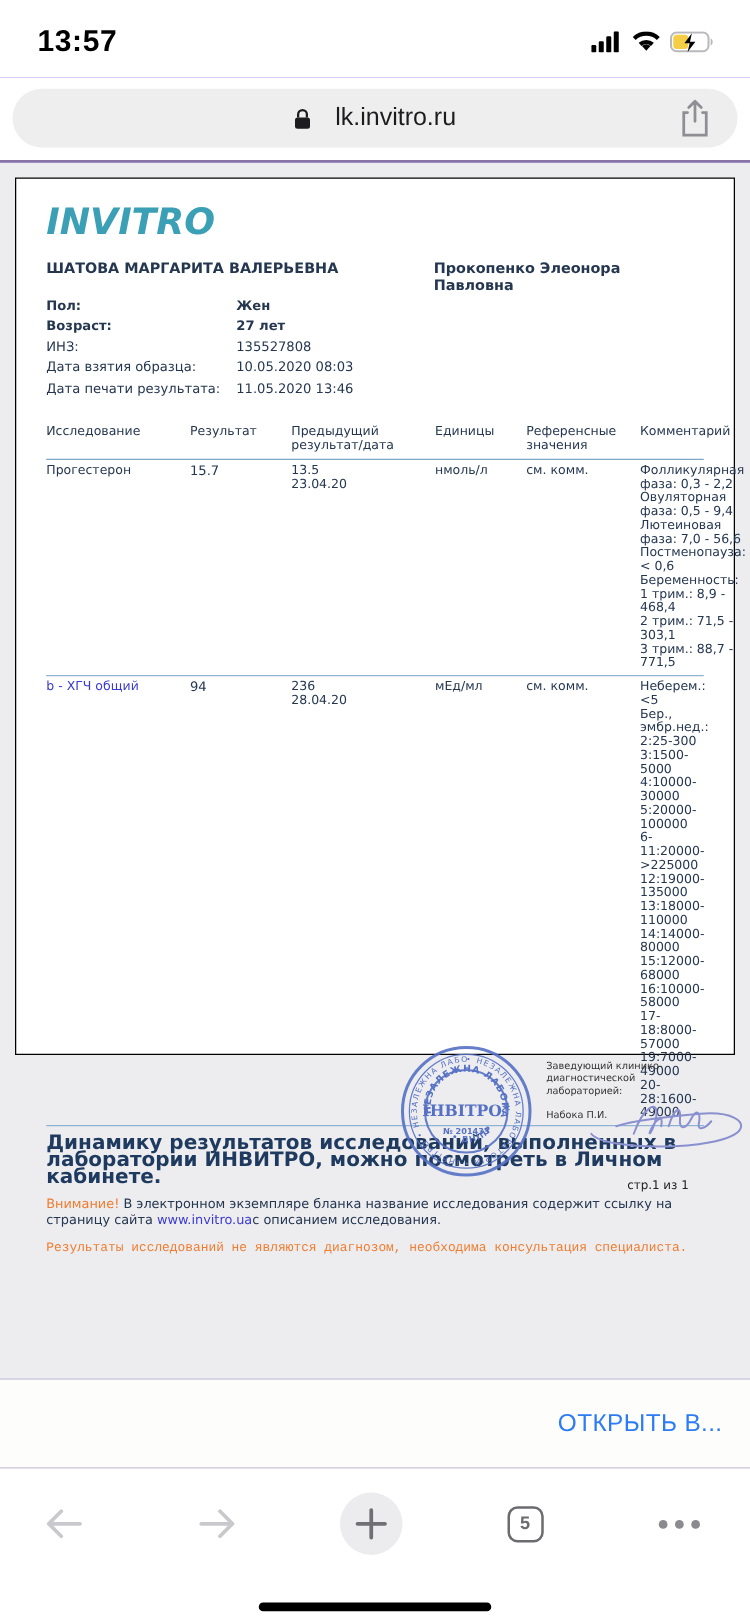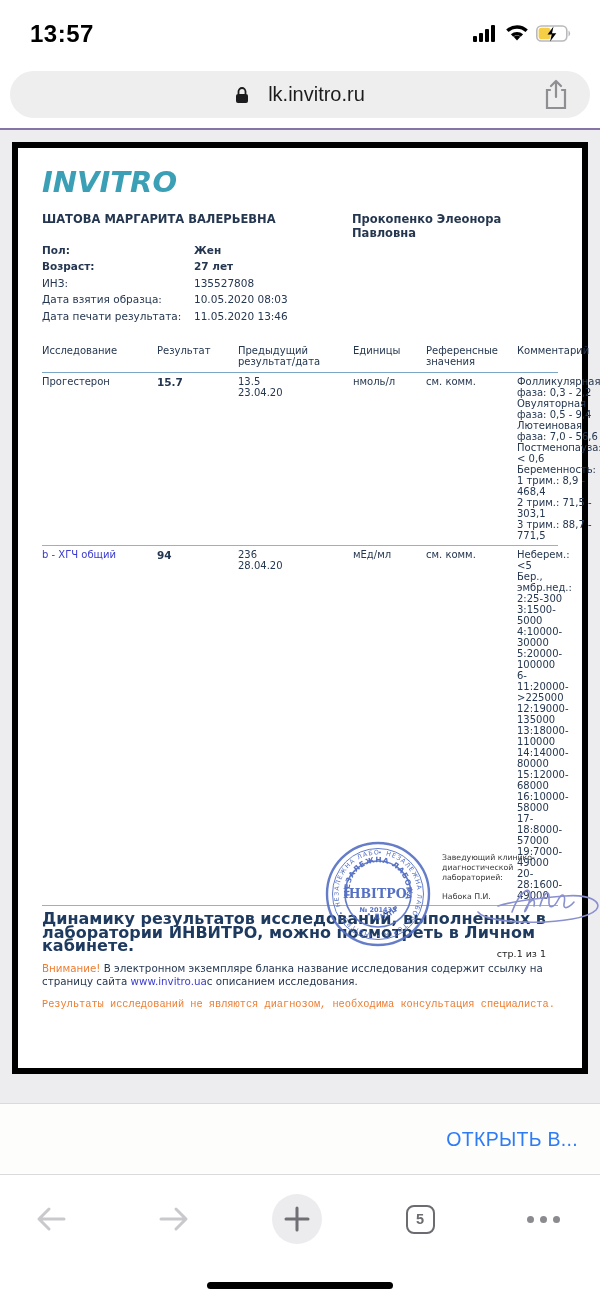--- a/index.html
+++ b/index.html
@@ -13,37 +13,37 @@
 
   
   .addr-bar { height:66px; background:#fff; display:flex; align-items:center; padding:0 10px; }
   .pill { position:relative; flex:1; height:47px; background:#eeeeef; border-radius:24px; display:flex; align-items:center; justify-content:center; gap:19px; }
   .url { font-size:20px; color:#1c1c1e; }
   .share-btn { position:absolute; right:22px; top:8px; }
   .chrome-sep { height:2px; background:#8e8e93; opacity:.75; }
 
   
   .page-area { height:975px; background:#ededf0; overflow:hidden; }
-  .doc-card { margin:12px 12px 0 12px; height:932px; background:#fff; border:6px solid #000000; padding:0 24px; position:relative;
+  .doc-card { margin:12px 12px 0 12px; height:702px; background:#fff; border:1px solid #000000; padding:0 24px; position:relative;
               font-family:"DejaVu Sans", sans-serif; color:#253750; }
   .logo { margin-top:17px; font-size:29px; font-weight:bold; font-style:italic; color:#3ba0b5; letter-spacing:0px; }
 
   .pt-row { display:grid; grid-template-columns:310px 1fr; margin-top:13px; }
   .pt-name, .dr-name { font-size:11.5px; font-weight:bold; }
   .info-grid { display:grid; grid-template-columns:152px 1fr; font-size:10.5px; line-height:16.5px; margin-top:2px; }
   .b { font-weight:bold; }
 
   
   .rtable { margin-top:21px; font-size:10px; }
   .trow { display:grid; grid-template-columns:100px 66px 100px 58px 76px 1fr; column-gap:4px;gap:15px; }
   .thead { padding-bottom:5px; border-bottom:1px solid #7ca6c6; }
   .th { font-size:10px; }
   .drow { padding:3px 0 4px 0; border-bottom:1px solid #8fb4d2; }
   .ml { white-space:pre-line; }
-  .res { font-weight:bold; font-size:10.5px; }
+  .res { font-weight:normal; font-size:10.5px; }
   .linkblue { color:#3a3acf; }
 
   
   .note-dyn { margin-top:6px; font-size:16px; font-weight:bold; color:#1e3a5f; line-height:13.5px; }
   .note-att { margin-top:9px; font-size:10.3px; line-height:13px; color:#253750; }
   .orange { color:#ed7d31; }
   .note-dis { margin-top:10px; font-size:10.3px; color:#ed7d31;font-family:Liberation Mono, monospace; }
 
   
   .stamp-row { position:absolute; left:24px; right:24px; top:692px; display:flex; }

